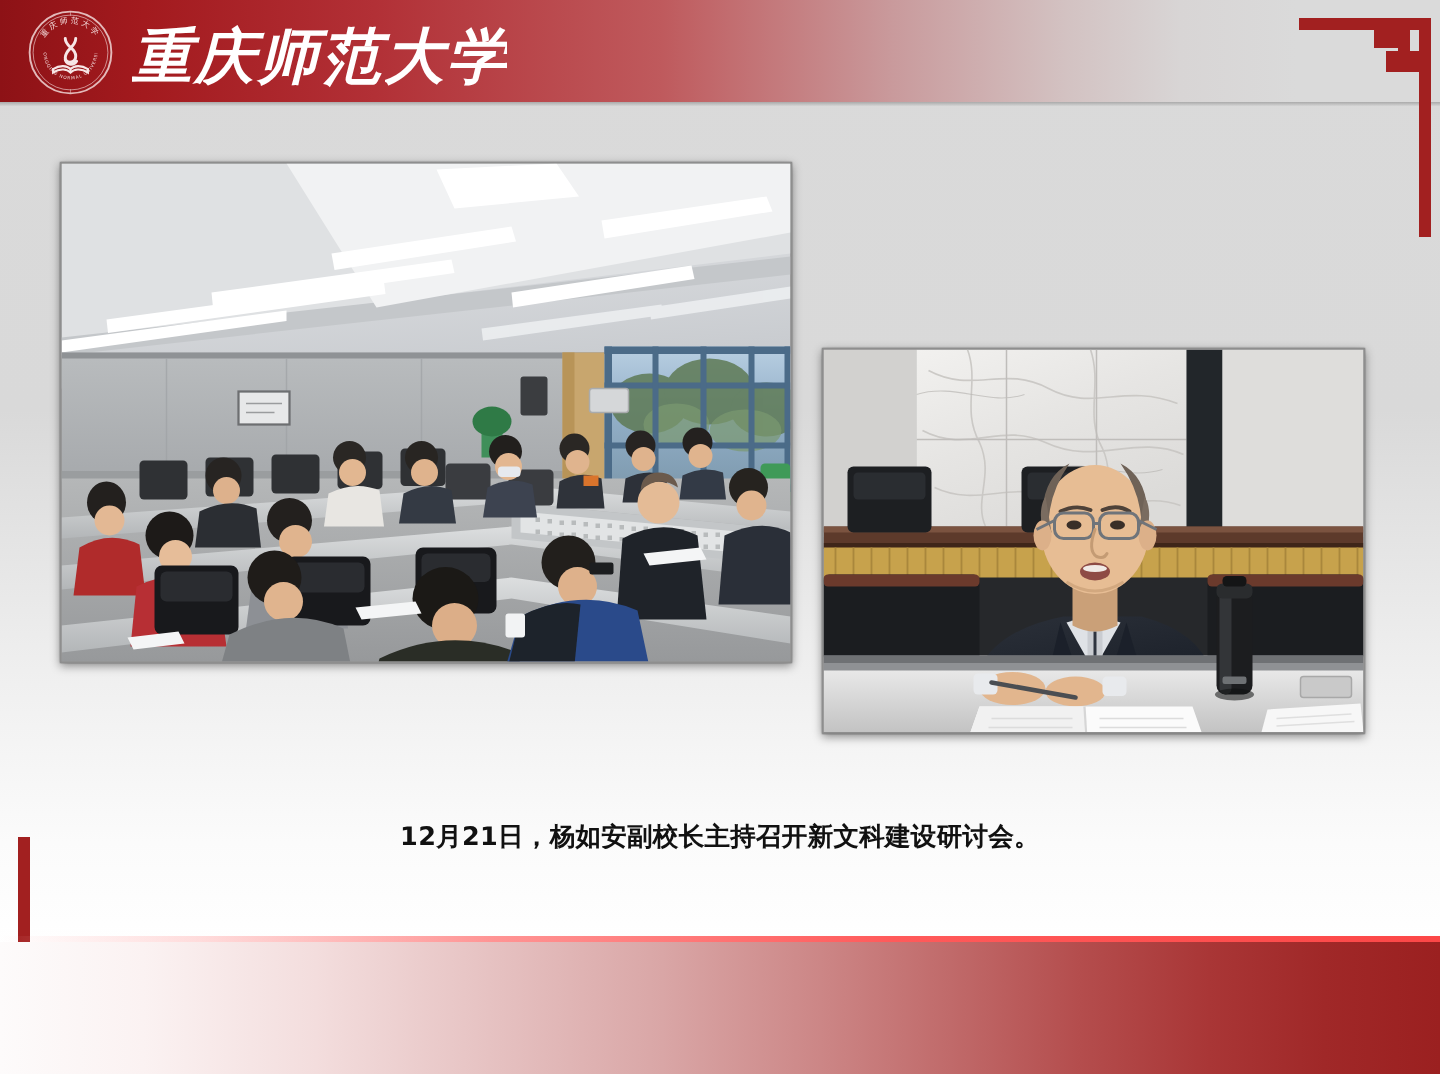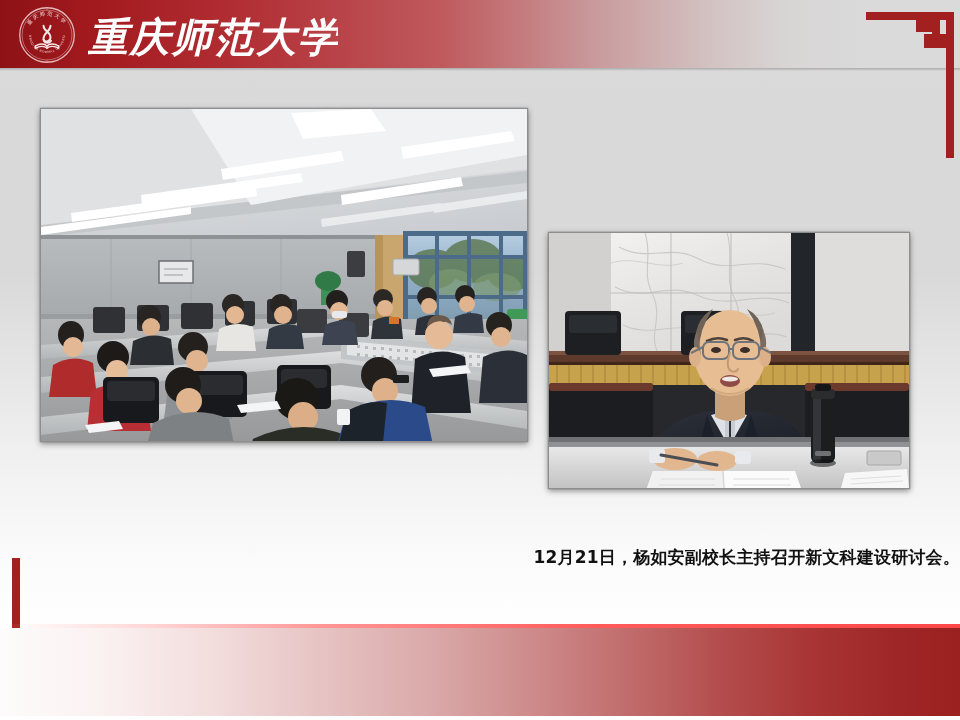--- a/index.html
+++ b/index.html
@@ -39,21 +39,21 @@
     position:absolute;overflow:hidden;background:#9a9a9a;
     box-shadow:0 2px 6px rgba(0,0,0,.42), 0 0 1px rgba(0,0,0,.5);
     border:1px solid #8e8e8e;
   }
   .photo-left{left:40px;top:108px;width:486px;height:332px;}
   .photo-right{left:548px;top:232px;width:360px;height:255px;}
   .ph-svg{display:block;width:100%;height:100%;}
 
   
   .caption{
-    position:absolute;left:0;top:546px;width:960px;text-align:right;
+    position:absolute;left:0;top:546px;width:960px;text-align:center;
     font-family:"DejaVu Sans","Liberation Sans",sans-serif;
     font-size:17px;font-weight:bold;color:#111111;letter-spacing:.2px;
     white-space:nowrap;
   }
 
   
   .footer-line{
     position:absolute;left:0;top:624px;width:960px;height:4px;
     background:linear-gradient(90deg,rgba(255,255,255,0) 0%,rgba(255,190,190,.55) 14%,rgba(255,130,130,.85) 34%,#ff5a5a 62%,#fc4747 100%);
   }

